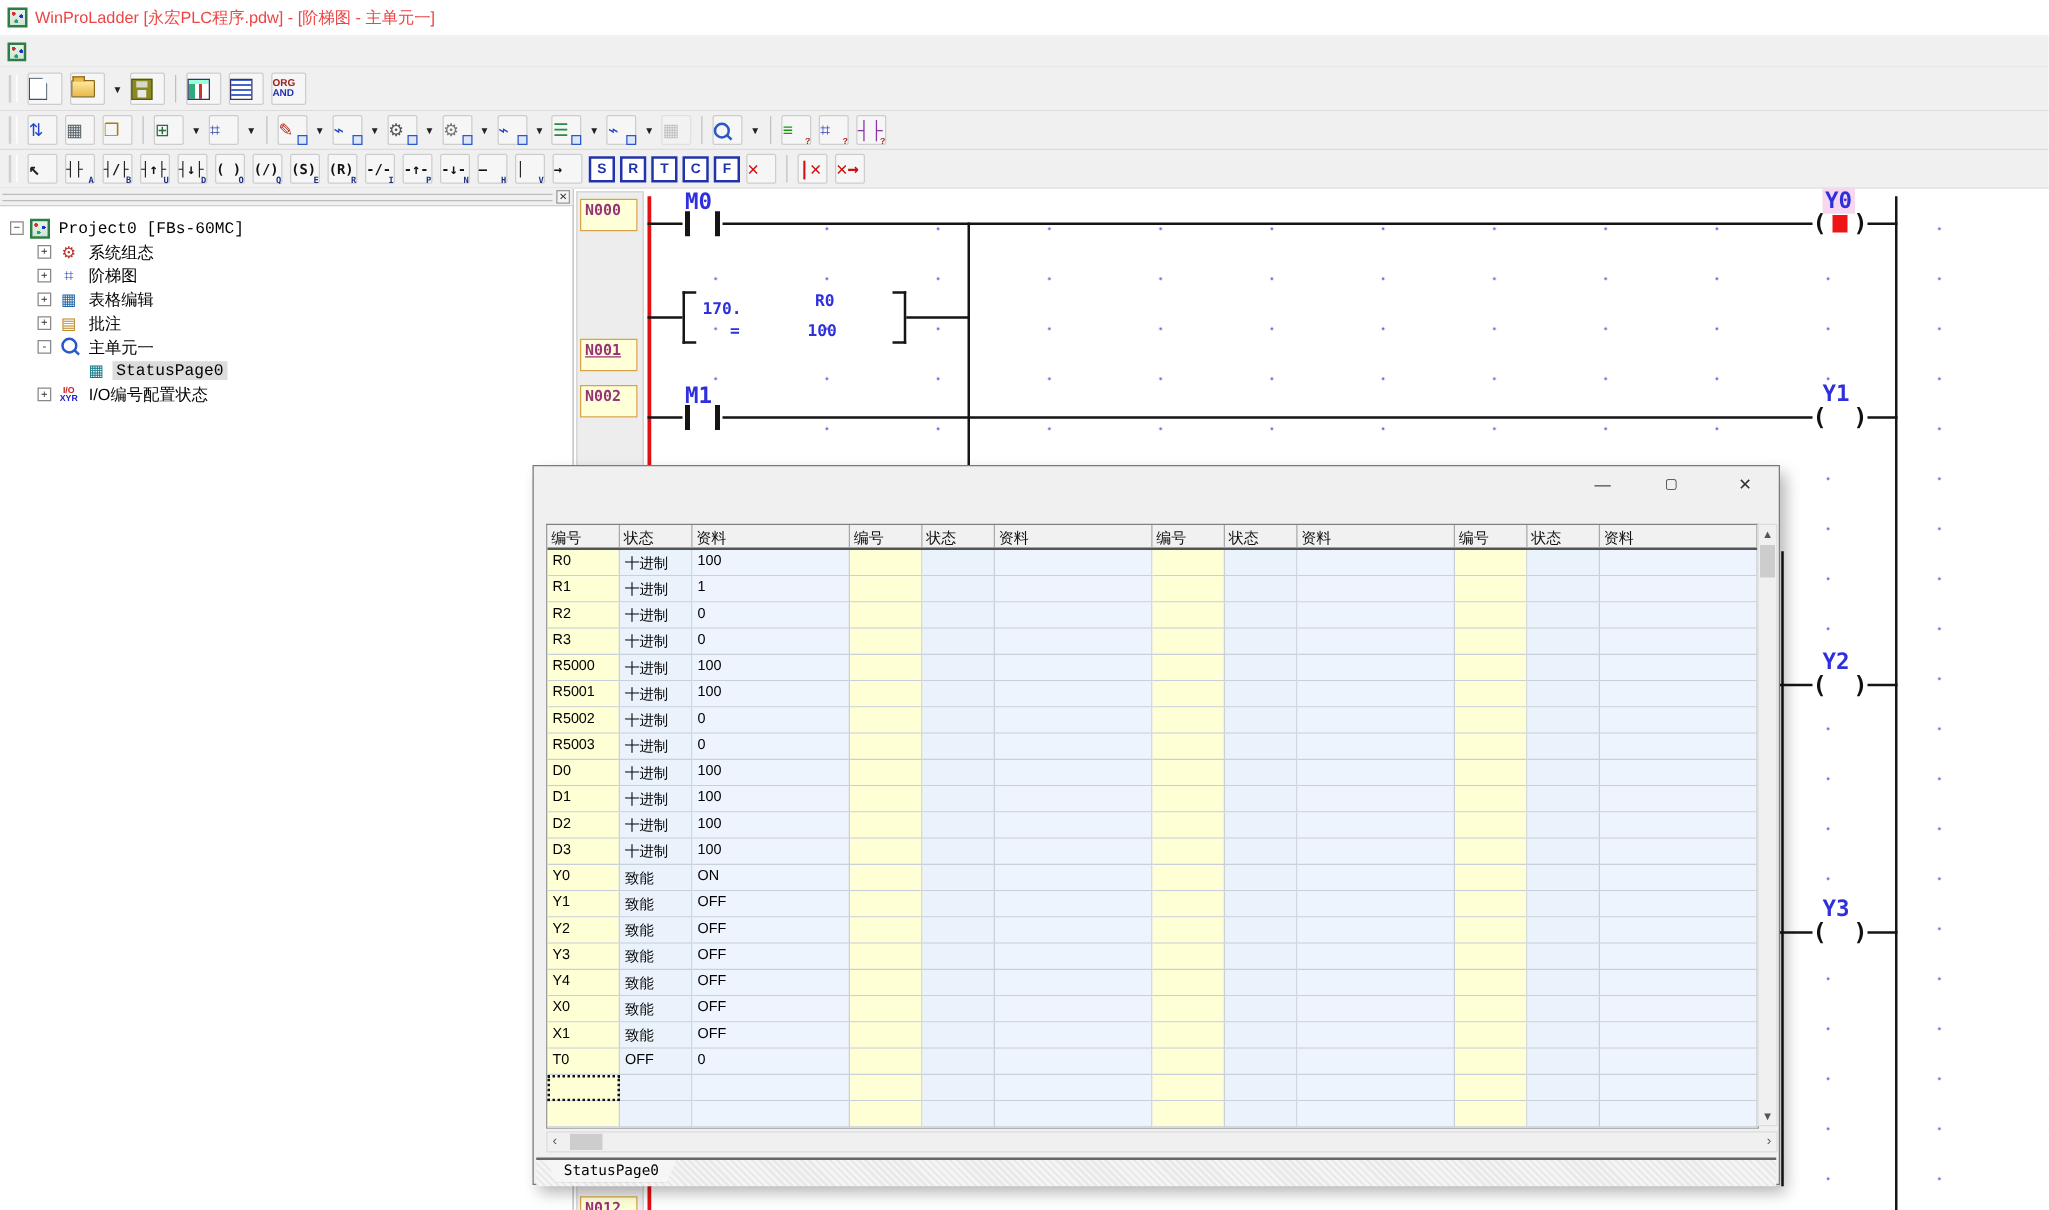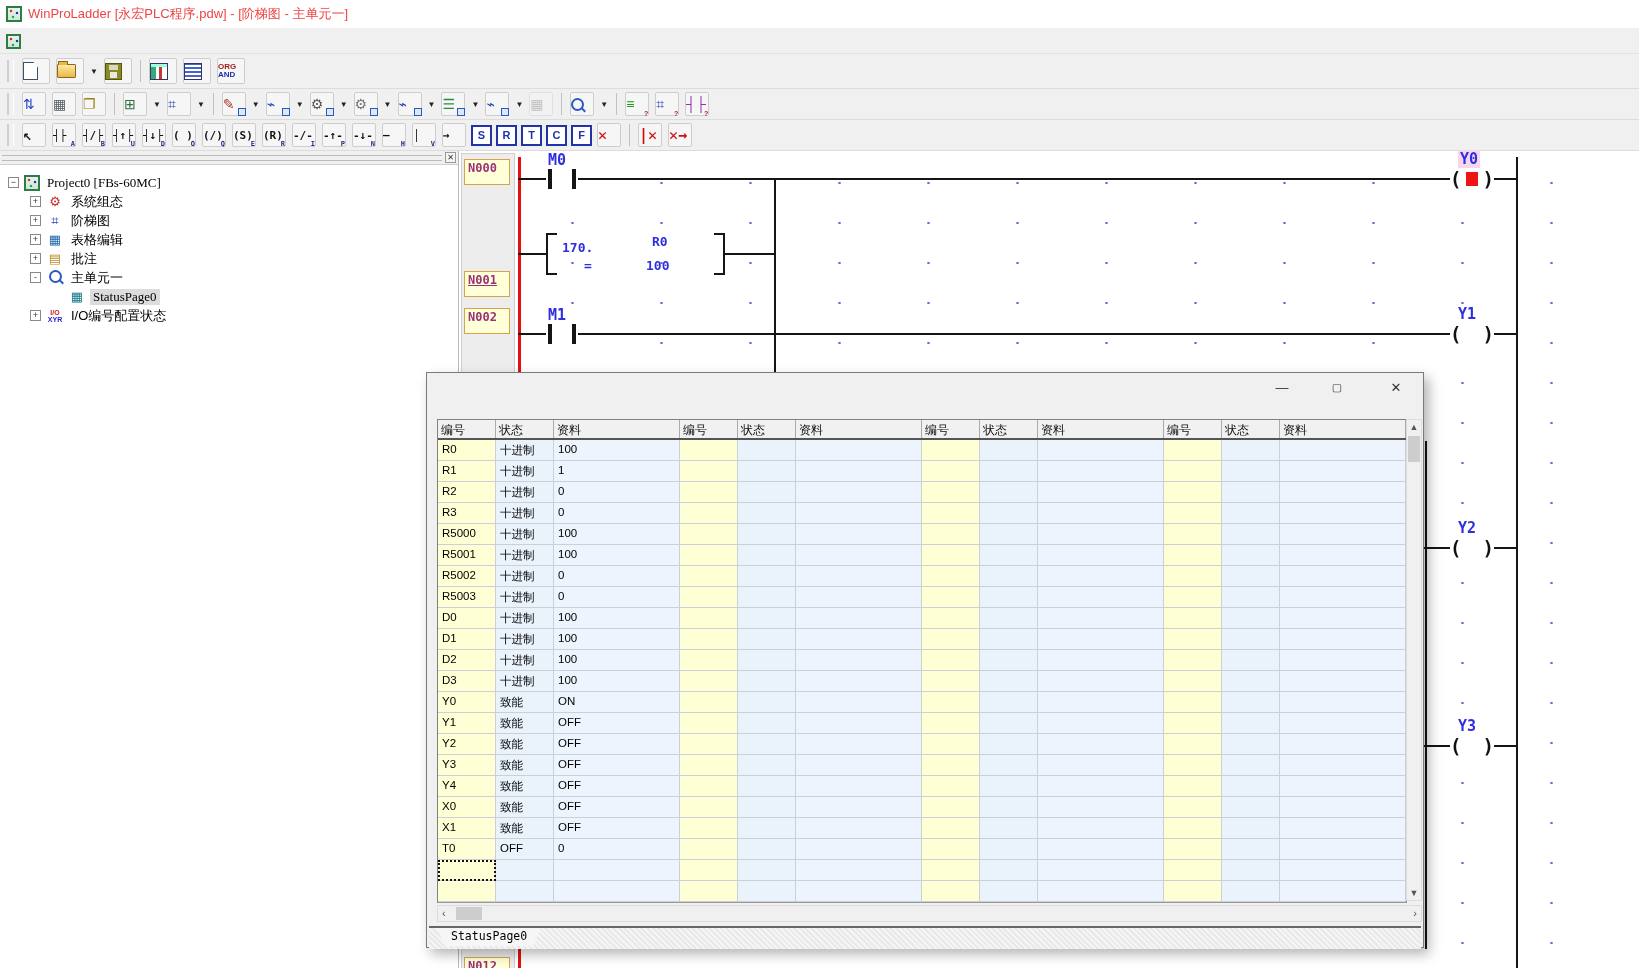--- a/index.html
+++ b/index.html
@@ -65,42 +65,42 @@
   #main{position:relative;width:1639px;height:822px;background:#fff;}
   #tree-panel{position:absolute;left:0;top:0;width:458px;height:822px;background:#fff;
     border-right:1px solid #b8b8b8;z-index:2;}
   .panel-top{height:13px;background:#f0f0f0;border-bottom:1px solid #d0d0d0;position:relative;}
   .panel-top .grip-h{position:absolute;left:2px;right:16px;top:4px;height:4px;
     border-top:1px solid #bbb;border-bottom:1px solid #bbb;}
   .panel-close{position:absolute;right:2px;top:1px;width:11px;height:11px;border:1px solid #999;
     background:#f4f4f4;font-size:8px;line-height:10px;text-align:center;color:#333;box-sizing:border-box;}
   #tree{padding:8px 0 0 8px;}
   .trow{height:19px;display:flex;align-items:center;font-size:13px;color:#000;white-space:nowrap;}
-  .trow .lat{font-family:Liberation Serif, serif;}
+  .trow .lat{font-family:Liberation Mono, monospace;}
   .trow.sel .lbl{background:#dcdcdc;}
   .xbox{width:11px;height:11px;border:1px solid #888;background:#fff;font-size:9px;line-height:9px;
     text-align:center;color:#333;margin-right:5px;box-sizing:border-box;flex:none;}
   .ticon{width:18px;text-align:center;margin-right:4px;font-size:13px;flex:none;}
   .lbl{padding:0 3px;}
   .io-ic{display:inline-block;font-size:7px;font-weight:bold;line-height:7px;width:18px;}
   .io-ic .r{color:#c22;} .io-ic .b{color:#22c;}
   
   #net-col{position:absolute;left:461px;top:2px;bottom:0;width:52px;background:#ededed;
     border:1px solid #cfcfcf;z-index:1;}
   #dots{position:absolute;left:516px;top:2px;right:0;bottom:0;
     background-image:radial-gradient(circle,#6a6ad8 1px,transparent 1.35px);
     background-size:89px 40px;background-position:12px 10px;z-index:0;}
   .rail-red{position:absolute;width:3px;background:#e21010;z-index:2;}
   .rail-blk{position:absolute;width:2px;background:#151515;z-index:2;}
   .rung{position:absolute;height:2px;background:#151515;z-index:2;}
   .vline{position:absolute;width:2px;background:#151515;z-index:2;}
   .netbox{position:absolute;left:464px;width:46px;height:26px;background:#ffffd8;
     border:1px solid #d8a24a;z-index:3;font-family:"DejaVu Sans Mono",monospace;
     font-size:12px;font-weight:bold;color:#993377;padding:1px 0 0 3px;box-sizing:border-box;}
-  .lad-lbl{position:absolute;font-family:"DejaVu Sans Mono",monospace;font-size:15px;font-weight:bold;
+  .lad-lbl{position:absolute;font-family:"DejaVu Sans Mono",monospace;font-size:18px;font-weight:bold;
     color:#2f2fdf;z-index:4;}
   .lad-lbl.hl{background:#f6d7ee;padding:0 2px;}
   .contact{position:absolute;width:32px;height:22px;background:#fff;z-index:3;}
   .contact .bar{position:absolute;top:1px;width:4px;height:20px;background:#151515;}
   .contact .b1{left:2px;} .contact .b2{right:2px;}
   .coil{position:absolute;width:44px;height:24px;background:#fff;z-index:3;display:flex;
     align-items:center;justify-content:space-between;font-size:19px;font-weight:bold;color:#111;
     font-family:"DejaVu Sans Mono",monospace;}
   .coil .sq{width:12px;height:14px;background:#ee1414;}
   .cmp-brk{position:absolute;width:11px;height:42px;z-index:3;box-sizing:border-box;}

